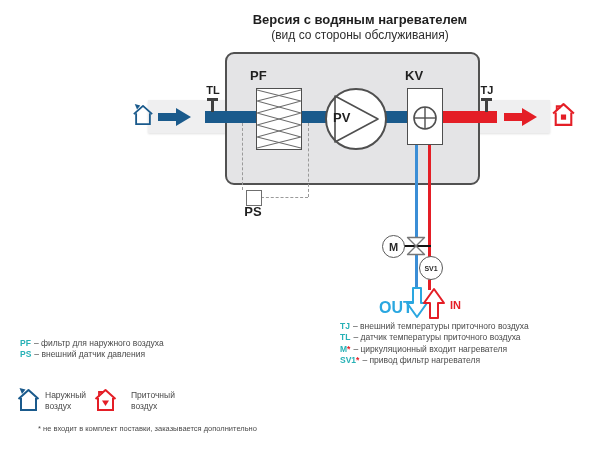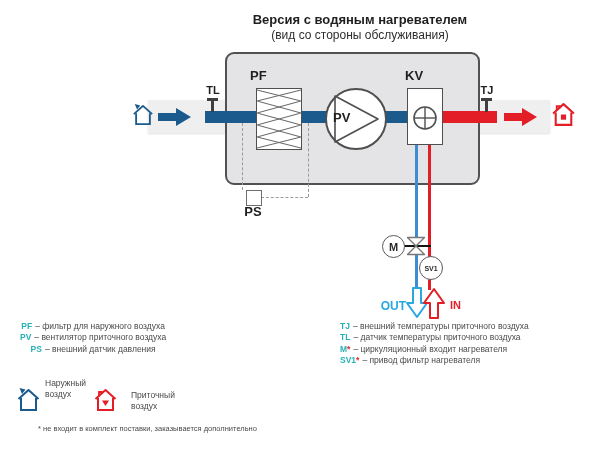--- a/index.html
+++ b/index.html
@@ -94,55 +94,54 @@
     <path d="M1.5 18.5 H18.5 L10 10 Z" fill="#fff" stroke="#777" stroke-width="1.4" stroke-linejoin="round"></path>
   </svg>
   <div class="abs circle" style="left:419px;top:256px;width:22px;height:22px;font-size:7px;">SV1</div>
 
   <svg class="abs" style="left:405px;top:287px;" width="24" height="32" viewBox="0 0 24 32">
     <path d="M8 1 H16 V16 H22 L12 30 L2 16 H8 Z" fill="#fff" stroke="#2aa7e0" stroke-width="2" stroke-linejoin="round"></path>
   </svg>
   <svg class="abs" style="left:422px;top:287px;" width="24" height="32" viewBox="0 0 24 32">
     <path d="M12 2 L22 16 H16 V31 H8 V16 H2 Z" fill="#fff" stroke="#e41e26" stroke-width="2" stroke-linejoin="round"></path>
   </svg>
-  <div class="abs" style="left:379px;top:299px;width:27px;text-align:right;font-weight:700;font-size:12px;color:#2aa7e0;">OUT</div>
+  <div class="abs" style="left:379px;top:299px;width:27px;text-align:right;font-weight:700;font-size:16px;color:#2aa7e0;">OUT</div>
   <div class="abs" style="left:450px;top:299px;font-weight:700;font-size:11px;color:#e41e26;">IN</div>
 
   <svg class="abs" style="left:132px;top:103px;" width="22" height="24" viewBox="0 0 24 26">
     <path d="M2 12 L12 3 L22 12" fill="none" stroke="#1a5a8c" stroke-width="2" stroke-linejoin="round"></path>
     <path d="M4.5 11 V23 H19.5 V11" fill="none" stroke="#1a5a8c" stroke-width="2"></path>
     <path d="M3 1 L9 2.5 L5.5 7 Z" fill="#1a5a8c"></path>
   </svg>
 
   <svg class="abs" style="left:551px;top:101px;" width="25" height="27" viewBox="0 0 24 26">
     <path d="M2 12 L12 3 L22 12" fill="none" stroke="#e41e26" stroke-width="2" stroke-linejoin="round"></path>
     <path d="M5.5 9.5 V5 H8.5 V7" fill="none" stroke="#e41e26" stroke-width="1.8"></path>
     <path d="M4.5 11 V23 H19.5 V11" fill="none" stroke="#e41e26" stroke-width="2"></path>
     <rect x="9.5" y="13" width="5" height="5" fill="#e41e26"></rect>
   </svg>
 
-  <div class="abs" style="left:20px;top:321px;text-align:center;">
+  <div class="abs" style="left:20px;top:338px;">
     <div class="lg-row"><span class="lg-abbr">PF</span><span class="lg-desc">– фильтр для наружного воздуха</span></div>
-    <div class="lg-row"><span class="lg-abbr">PV</span><span class="lg-desc">– вентилятор приточного воздуха</span></div>
     <div class="lg-row"><span class="lg-abbr">PS</span><span class="lg-desc">– внешний датчик давления</span></div>
   </div>
 
   <div class="abs" style="left:340px;top:321px;">
     <div class="lg-row"><span class="lg-abbr">TJ</span><span class="lg-star"></span><span class="lg-desc">– внешний температуры приточного воздуха</span></div>
     <div class="lg-row"><span class="lg-abbr">TL</span><span class="lg-star"></span><span class="lg-desc">– датчик температуры приточного воздуха</span></div>
     <div class="lg-row"><span class="lg-abbr">M</span><span class="lg-star">*</span><span class="lg-desc">– циркуляционный входит нагревателя</span></div>
     <div class="lg-row"><span class="lg-abbr">SV1</span><span class="lg-star">*</span><span class="lg-desc">– привод фильтр нагревателя</span></div>
   </div>
 
   <svg class="abs" style="left:15px;top:387px;" width="27" height="26" viewBox="0 0 24 26">
     <path d="M2 12 L12 3 L22 12" fill="none" stroke="#1a5a8c" stroke-width="2" stroke-linejoin="round"></path>
     <path d="M4.5 11 V23 H19.5 V11" fill="none" stroke="#1a5a8c" stroke-width="2"></path>
     <path d="M3 1 L9 2.5 L5.5 7 Z" fill="#1a5a8c"></path>
   </svg>
-  <div class="abs air-lbl" style="left:45px;top:378px;width:50px;">Наружный воздух</div>
+  <div class="abs air-lbl" style="left:45px;top:390px;width:50px;">Наружный воздух</div>
 
   <svg class="abs" style="left:92px;top:387px;" width="27" height="26" viewBox="0 0 24 26">
     <path d="M2 12 L12 3 L22 12" fill="none" stroke="#e41e26" stroke-width="2" stroke-linejoin="round"></path>
     <path d="M5.5 9.5 V5 H8.5 V7" fill="none" stroke="#e41e26" stroke-width="1.8"></path>
     <path d="M4.5 11 V23 H19.5 V11" fill="none" stroke="#e41e26" stroke-width="2"></path>
     <path d="M12 19 L8.5 13.5 H15.5 Z" fill="#e41e26"></path>
   </svg>
   <div class="abs air-lbl" style="left:131px;top:390px;width:50px;">Приточный воздух</div>
 
   <div class="abs fnote" style="left:20px;top:424px;">* не входит в комплект поставки, заказывается дополнительно</div>

